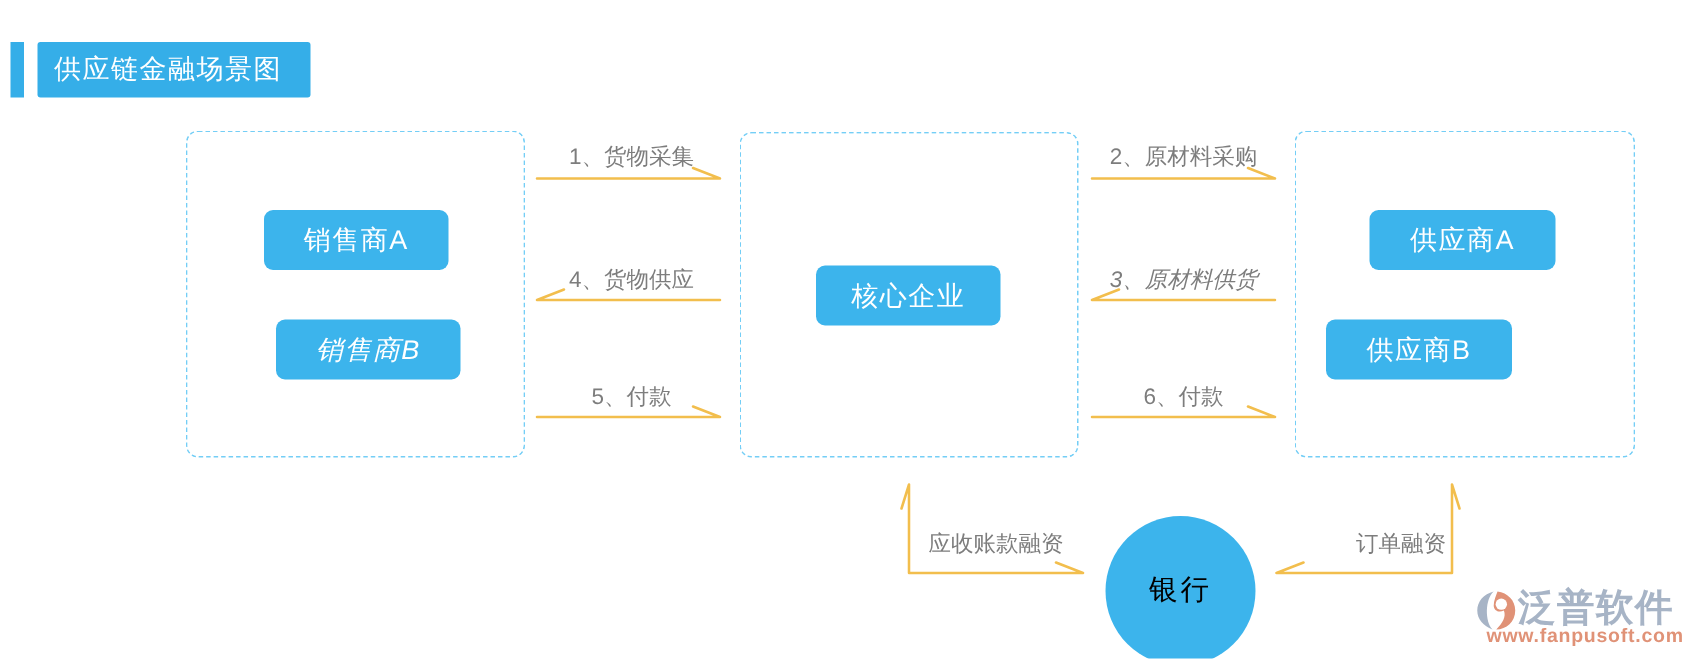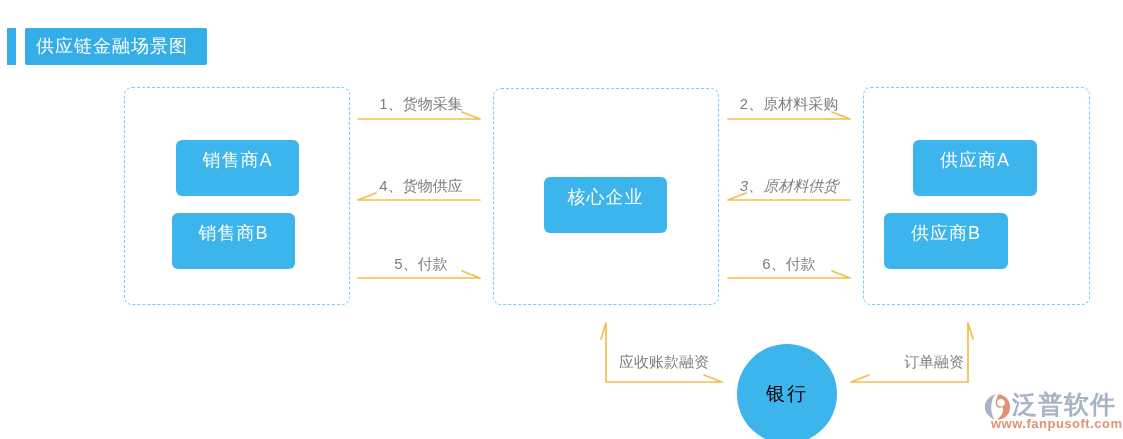--- a/index.html
+++ b/index.html
@@ -18,23 +18,23 @@
   .accent-bar{position:absolute;left:7px;top:28px;width:9px;height:37px;background:var(--title-blue);}
   .title-badge{position:absolute;left:25px;top:28px;width:182px;height:37px;background:var(--title-blue);
     color:#fff;font-size:18px;line-height:37px;padding-left:11px;border-radius:2px;letter-spacing:1px;}
 
   .group-box{position:absolute;border:1px dashed var(--border-blue);border-radius:8px;background:transparent;}
   .box-sellers{left:124px;top:87px;width:226px;height:218px;}
   .box-core{left:493px;top:88px;width:226px;height:217px;}
   .box-suppliers{left:863px;top:87px;width:227px;height:218px;}
 
   .node{position:absolute;background:var(--node-blue);color:#fff;font-size:18px;text-align:center;
-    border-radius:6px;width:123px;height:56px;line-height:41px;letter-spacing:1px;}
+    border-radius:6px;width:123px;height:40px;line-height:41px;letter-spacing:1px;}
   .node-seller-a{left:176px;top:140px;}
-  .node-seller-b{left:172px;top:213px;}
+  .node-seller-b{left:184px;top:213px;font-style:italic;}
   .node-core{left:544px;top:177px;}
   .node-supplier-a{left:913px;top:140px;width:124px;}
   .node-supplier-b{left:884px;top:213px;width:124px;}
 
   .flow-label{position:absolute;width:122px;text-align:center;font-size:15px;color:var(--label-gray);}
   .fl-1{left:360px;top:95px;}
   .fl-4{left:360px;top:177px;}
   .fl-5{left:360px;top:255px;text-align:center;}
   .fl-2{left:728px;top:95px;}
   .fl-3{left:728px;top:177px;font-style:italic;}

